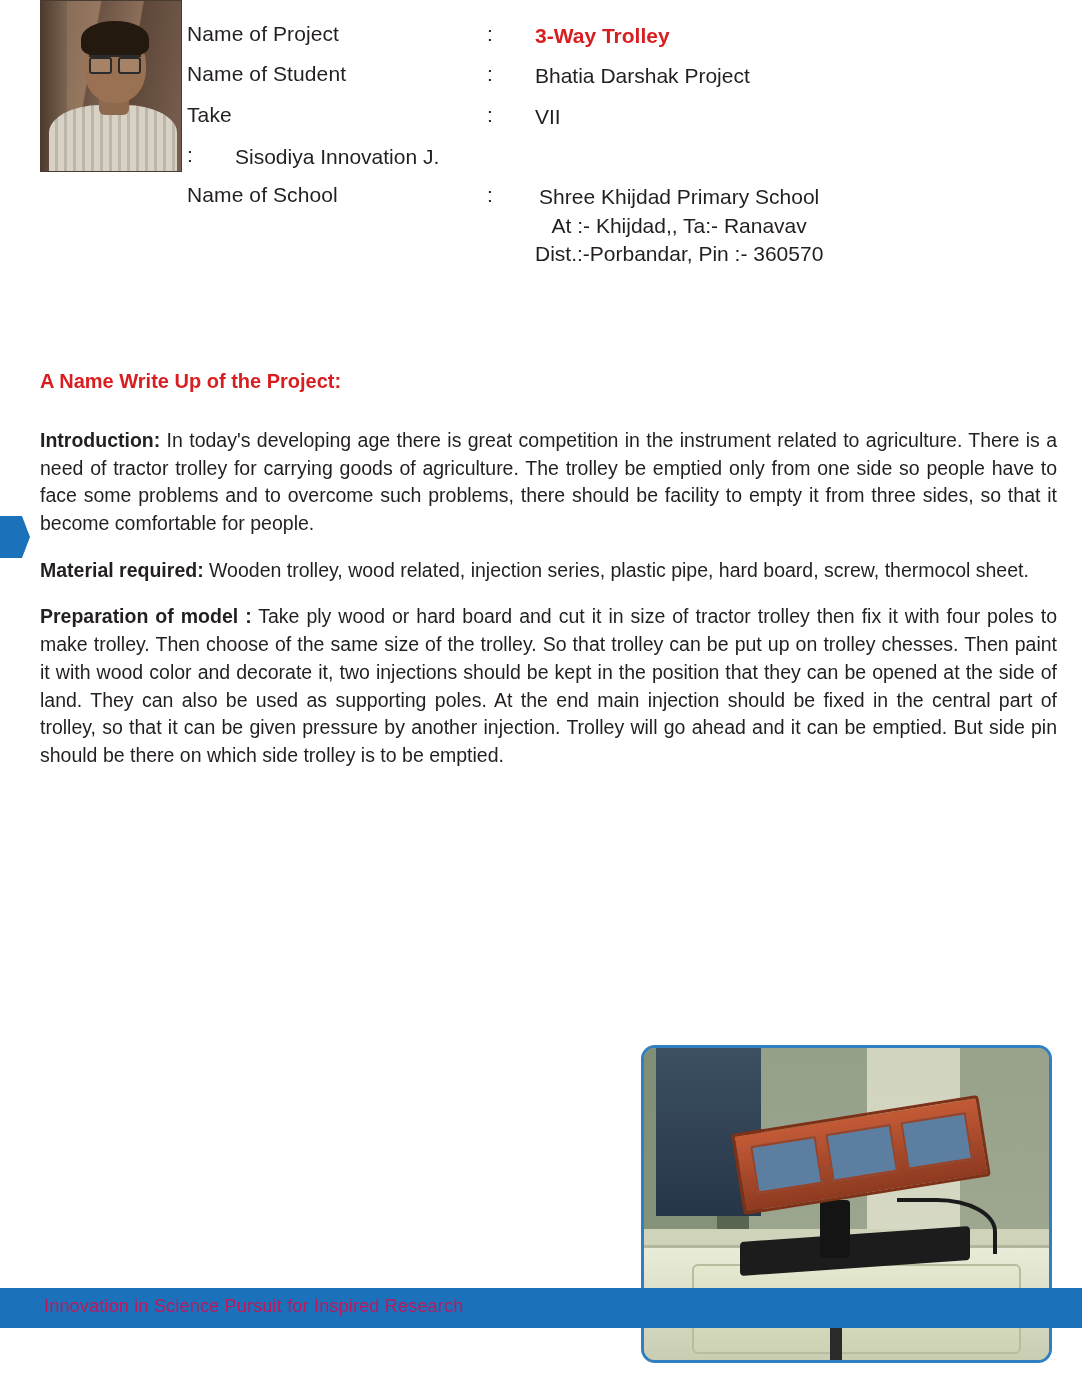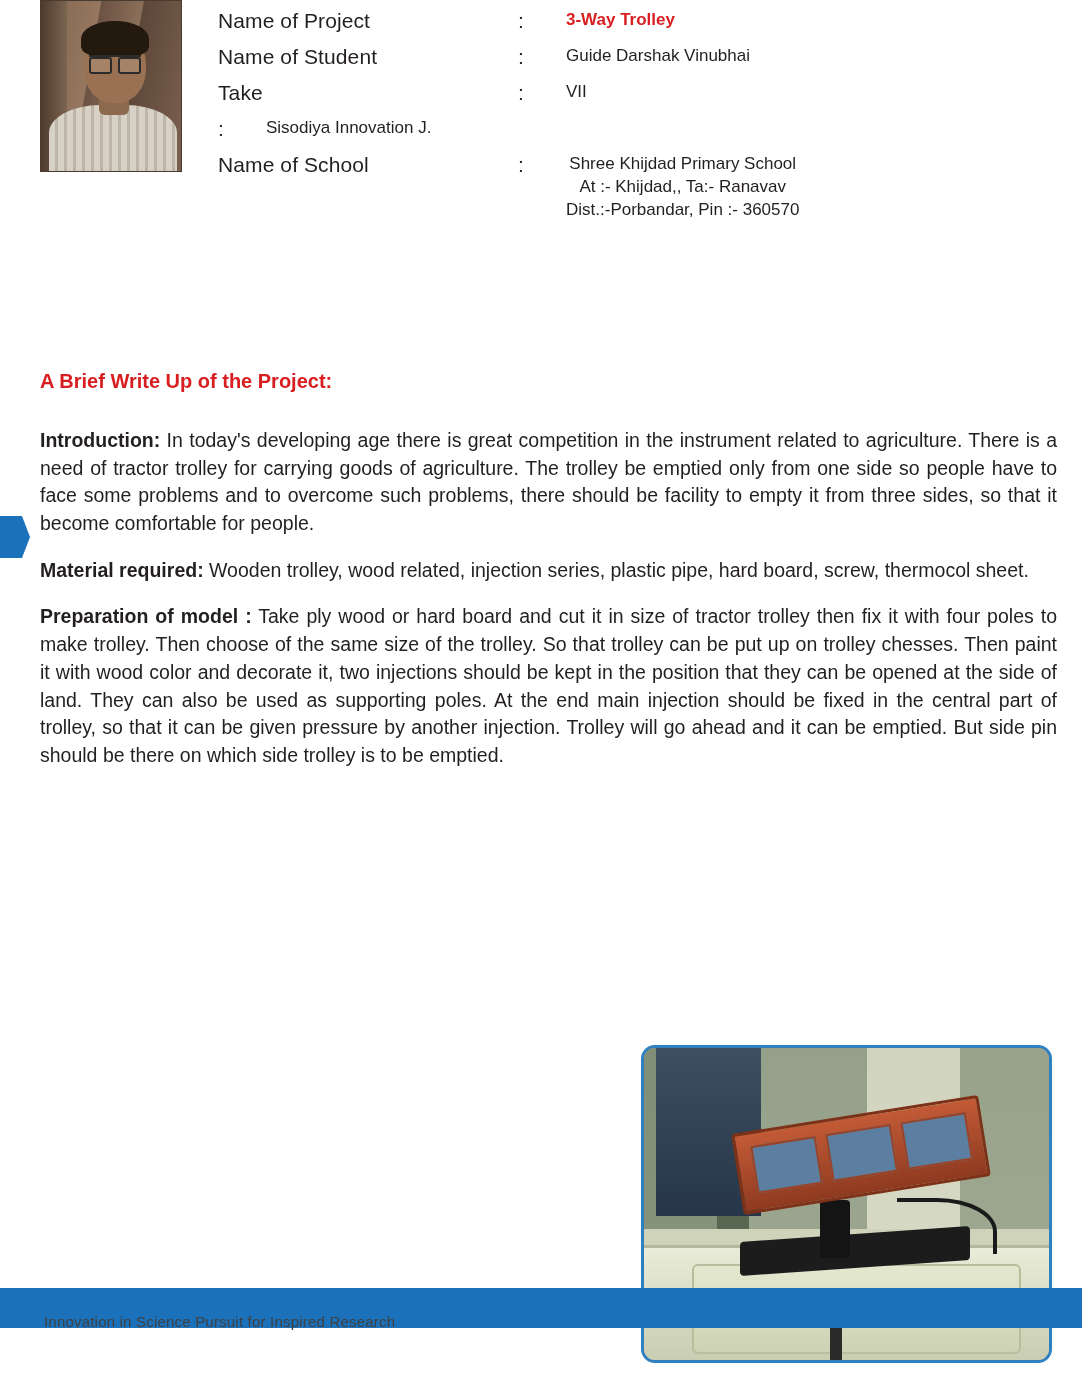--- a/index.html
+++ b/index.html
@@ -87,41 +87,41 @@
     top: 0;
     width: 19px; height: 13px;
     border: 2px solid #2b2b2b;
     border-radius: 3px;
     background: rgba(255,255,255,0.12);
   }
   .photo .glasses:before { left: 0; }
   .photo .glasses:after { right: 0; }
 
   .info-table {
-    margin-left: 36px;
+    margin-left: 5px;
     flex: 1 1 auto;
-    padding-top: 9px;
+    padding-top: 22px;
   }
   .info-row {
     display: flex;
     align-items: flex-start;
     margin-bottom: 12px;
   }
   .info-label {
     width: 300px;
     font-size: 21px;
     color: #231f20;
     letter-spacing: 0.1px;
   }
   .info-colon {
     width: 48px;
     font-size: 21px;
   }
   .info-value {
-    font-size: 17px;
+    font-size: 21px;
     line-height: 1.35;
   }
   .info-value.project-title {
     color: #d81e20;
     font-weight: bold;
   }
 
   
   .section-heading {
     position: absolute;
@@ -165,23 +165,23 @@
     position: absolute;
     left: 0;
     bottom: 64px;
     width: 100%;
     height: 40px;
     background: #1b72bb;
   }
   .footer-text {
     position: absolute;
     left: 44px;
-    bottom: 62px;
-    font-size: 15px;
-    color: #404040;
+    bottom: 75px;
+    font-size: 18px;
+    color: #be185d;
     letter-spacing: 0.2px;
   }
 
   
   .project-photo {
     position: absolute;
     left: 641px;
     top: 1045px;
     width: 411px;
     height: 318px;
@@ -284,21 +284,21 @@
 
     <div class="info-row">
       <div class="info-label">Name of Project</div>
       <div class="info-colon">:</div>
       <div class="info-value project-title">3-Way Trolley</div>
     </div>
 
     <div class="info-row">
       <div class="info-label">Name of Student</div>
       <div class="info-colon">:</div>
-      <div class="info-value">Guide Darshak Vinubhai</div>
+      <div class="info-value">Bhatia Darshak Project</div>
     </div>
 
     <div class="info-row">
       <div class="info-label">Take</div>
       <div class="info-colon">:</div>
       <div class="info-value">VII</div>
     </div>
 
     <div class="info-row">
       <div class="info-colon">:</div>
@@ -309,21 +309,21 @@
       <div class="info-label">Name of School</div>
       <div class="info-colon">:</div>
       <div class="info-value" style="white-space: pre-line; text-align: center;">Shree Khijdad Primary School
 At :- Khijdad,,  Ta:- Ranavav
 Dist.:-Porbandar,  Pin :- 360570</div>
     </div>
 
   </div>
 </div>
 
-<div class="section-heading">A Brief Write Up of the Project:</div>
+<div class="section-heading">A Name Write Up of the Project:</div>
 
 <div class="left-arrow">
   <svg width="30" height="42" viewBox="0 0 30 42">
     <polygon points="0,0 22,0 30,21 22,42 0,42" fill="#1b72bb"></polygon>
   </svg>
 </div>
 
 <div class="body-copy">
   <p><b>Introduction:</b><span> In today's developing age there is great competition in the instrument related to agriculture. There is a need of tractor trolley for carrying goods of agriculture. The trolley be emptied only from one side so people have to face some problems and to overcome such problems, there should be facility to empty it from three sides, so that it become comfortable for people.</span></p>
   <p><b>Material required:</b><span> Wooden trolley, wood related, injection series, plastic pipe, hard board, screw, thermocol sheet.</span></p>

